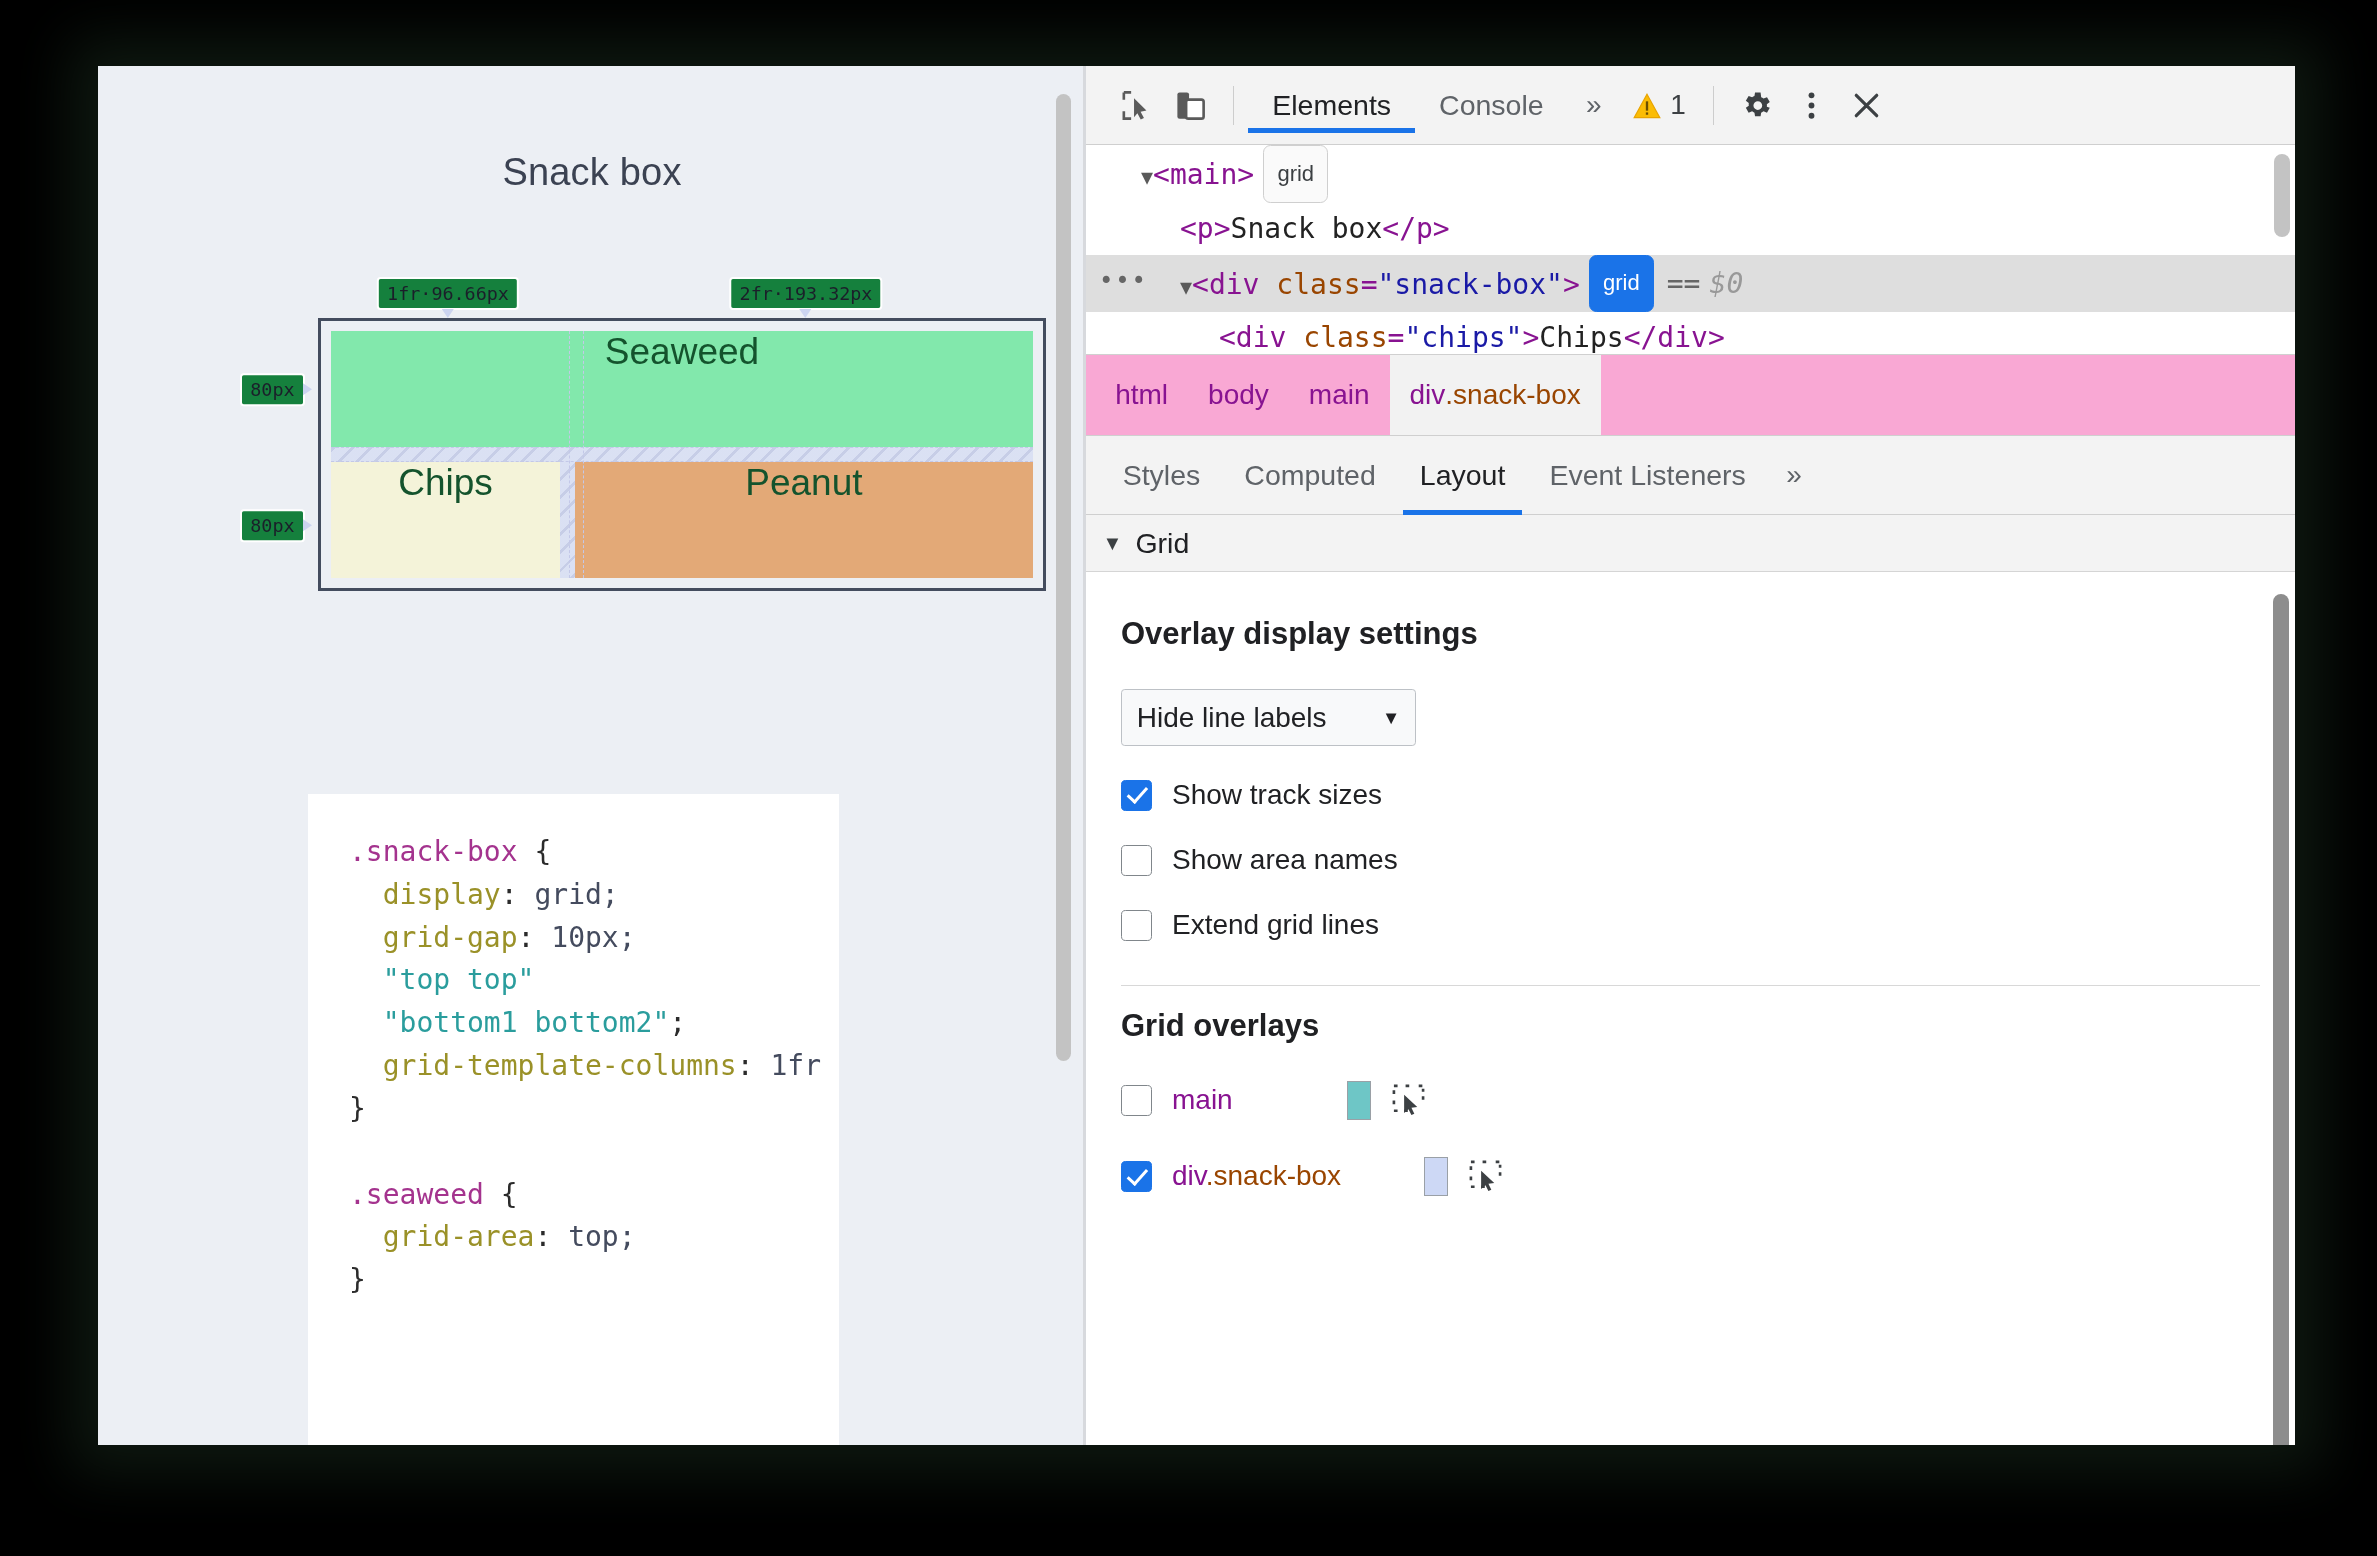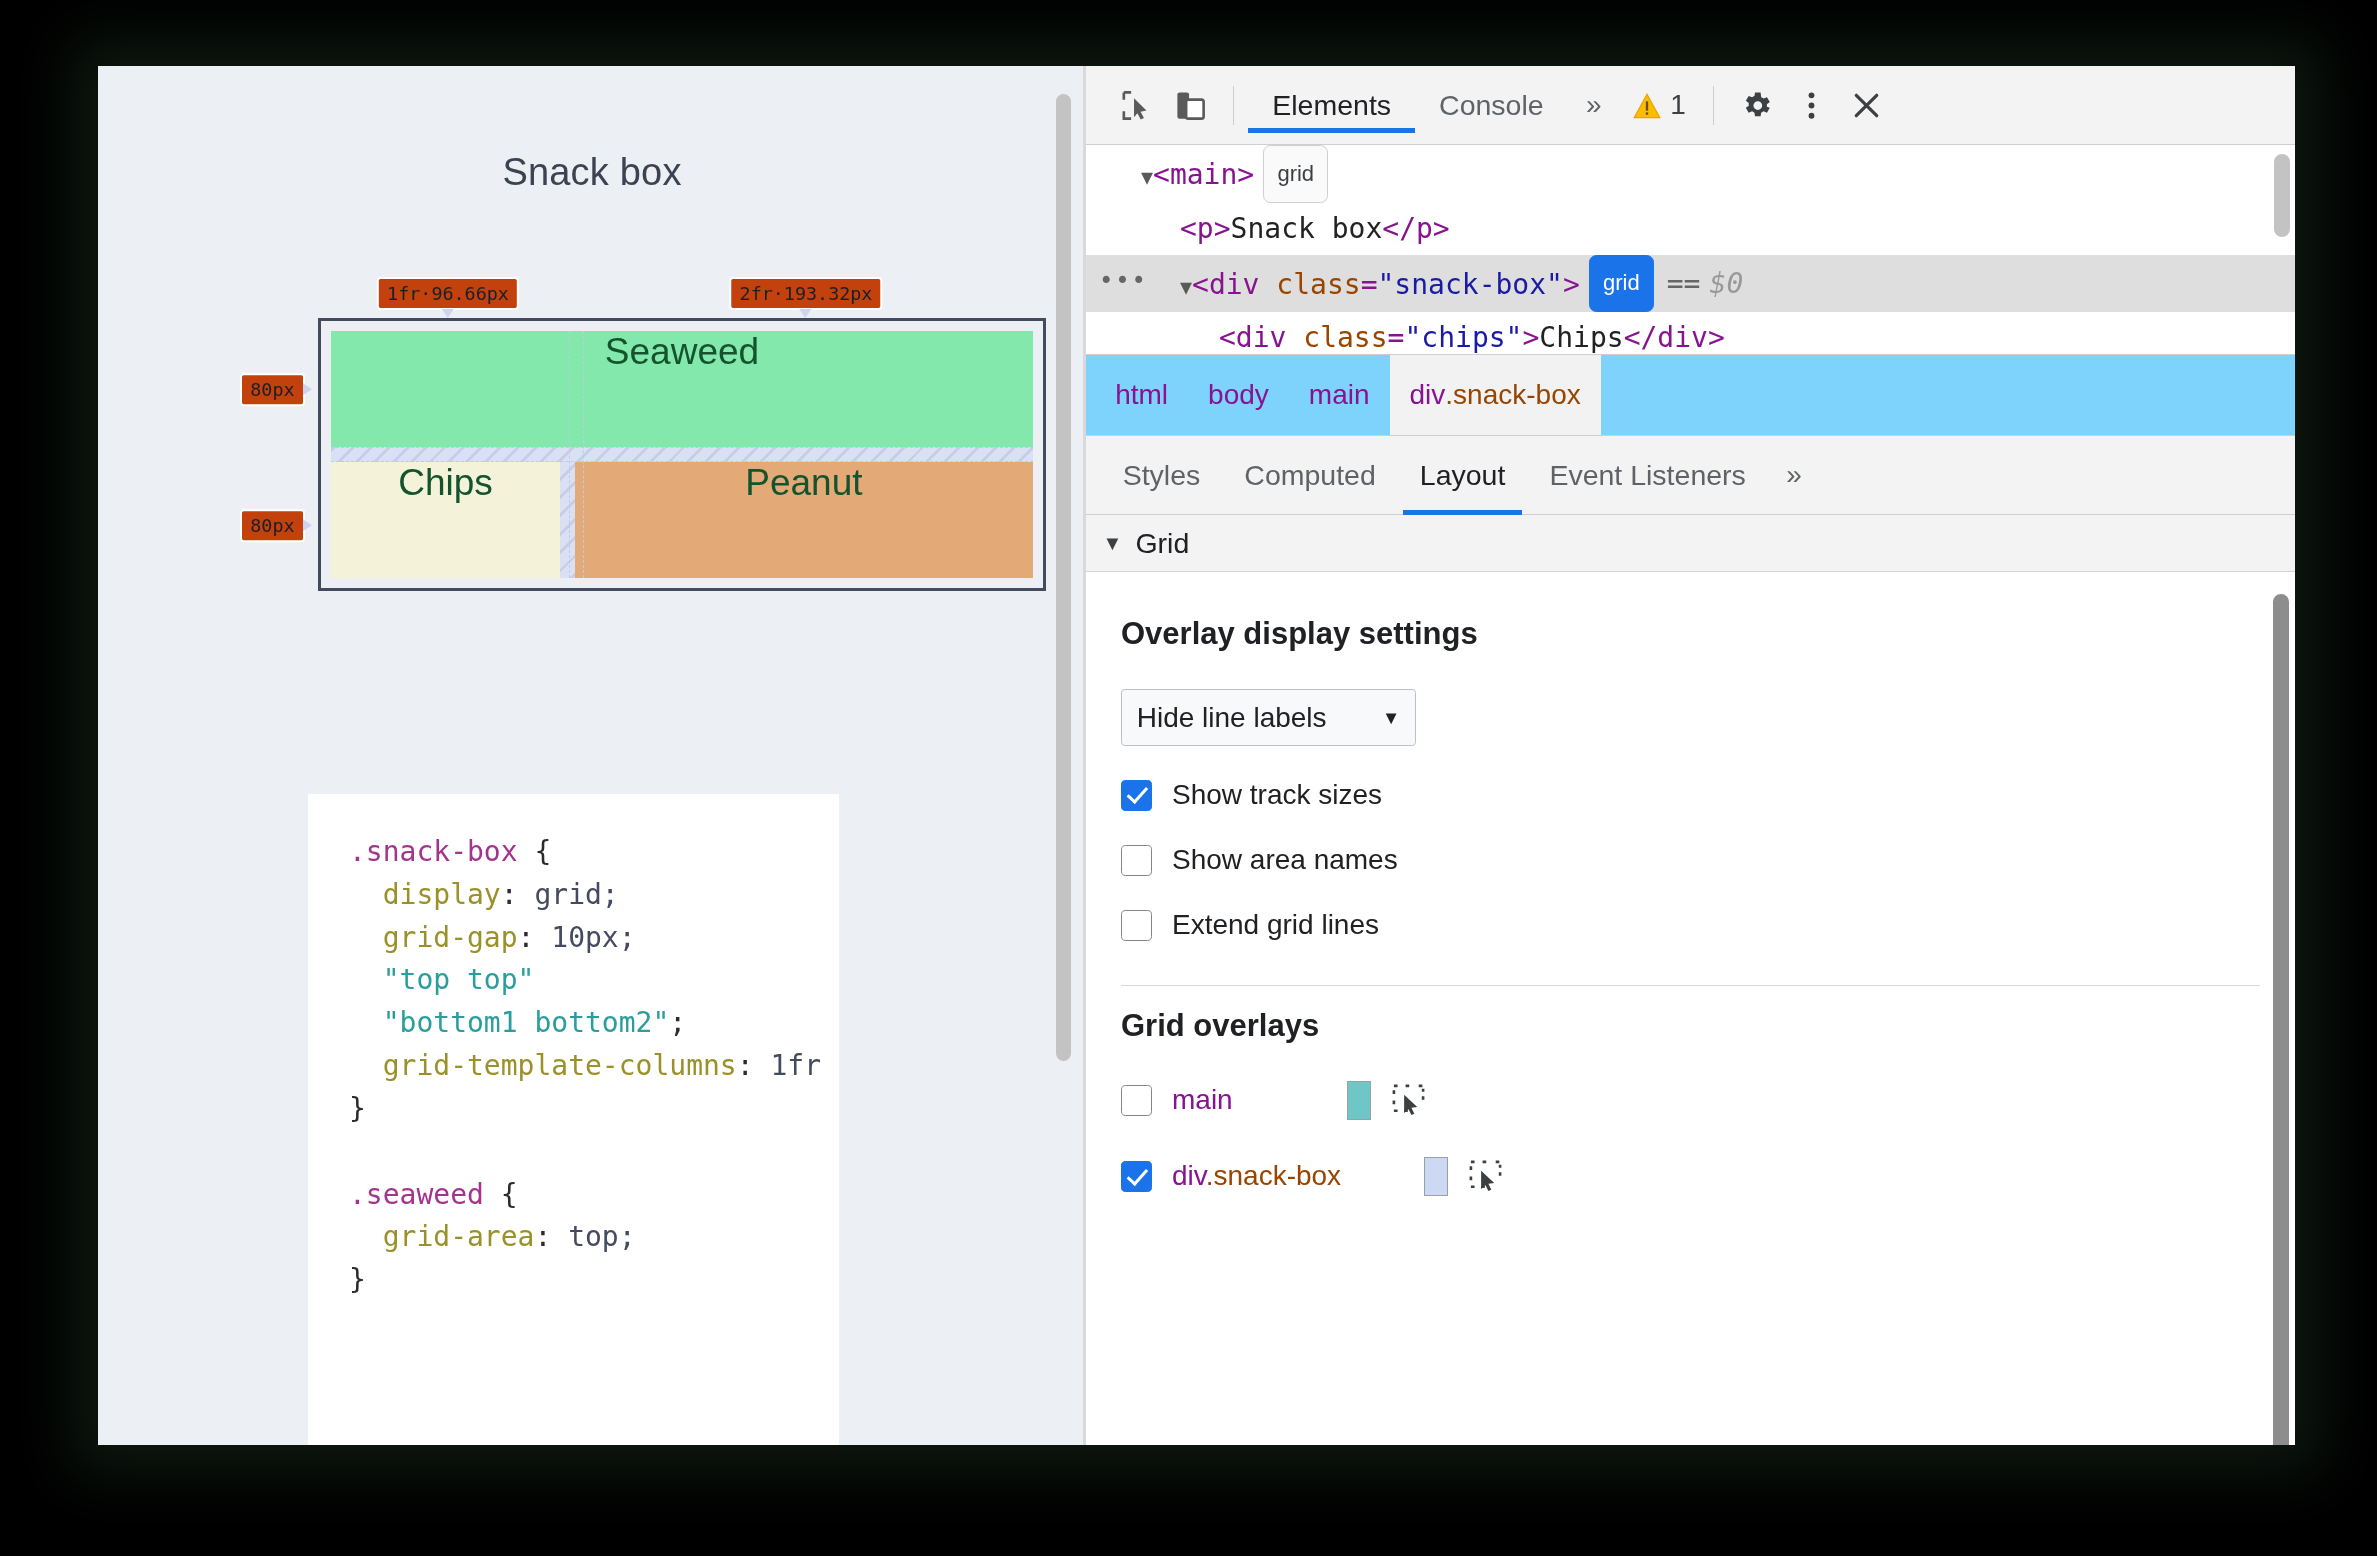--- a/index.html
+++ b/index.html
@@ -84,21 +84,21 @@
     position: absolute;
     left: 13px; right: 13px;
     height: 14.7px;
     border-top: 1.8px dashed #c3c8e8;
     border-bottom: 1.8px dashed #c3c8e8;
     pointer-events: none;
   }
 
   .track-label {
     position: absolute;
-    background: #c2410c;
+    background: #15803d;
     color: #1b1f2a;
     font-family: "DejaVu Sans Mono", monospace;
     font-size: 18.4px;
     padding: 3.7px 8.3px 4.6px;
     border-radius: 3.7px;
     border: 2.8px solid #ffffff;
     white-space: nowrap;
     line-height: 1.15;
   }
   .track-label.col { transform: translateX(-50%); }
@@ -239,21 +239,21 @@
 
   .dom-scroll {
     position: absolute; right: 5.5px; top: 9.2px;
     width: 15.7px; height: 83px;
     background: #c3c3c3; border-radius: 8.3px;
   }
 
   
   .breadcrumb {
     height: 81px; display: flex; align-items: center;
-    background: #7dd3fc;
+    background: #f9a8d4;
     border-bottom: 0.9px solid #cfcfcf;
     font-size: 28px;
     flex: 0 0 auto;
   }
   .crumb {
     padding: 0 20px; height: 100%;
     display: flex; align-items: center;
     color: #881391;
   }
   .crumb:first-child { margin-left: 9.2px; }

